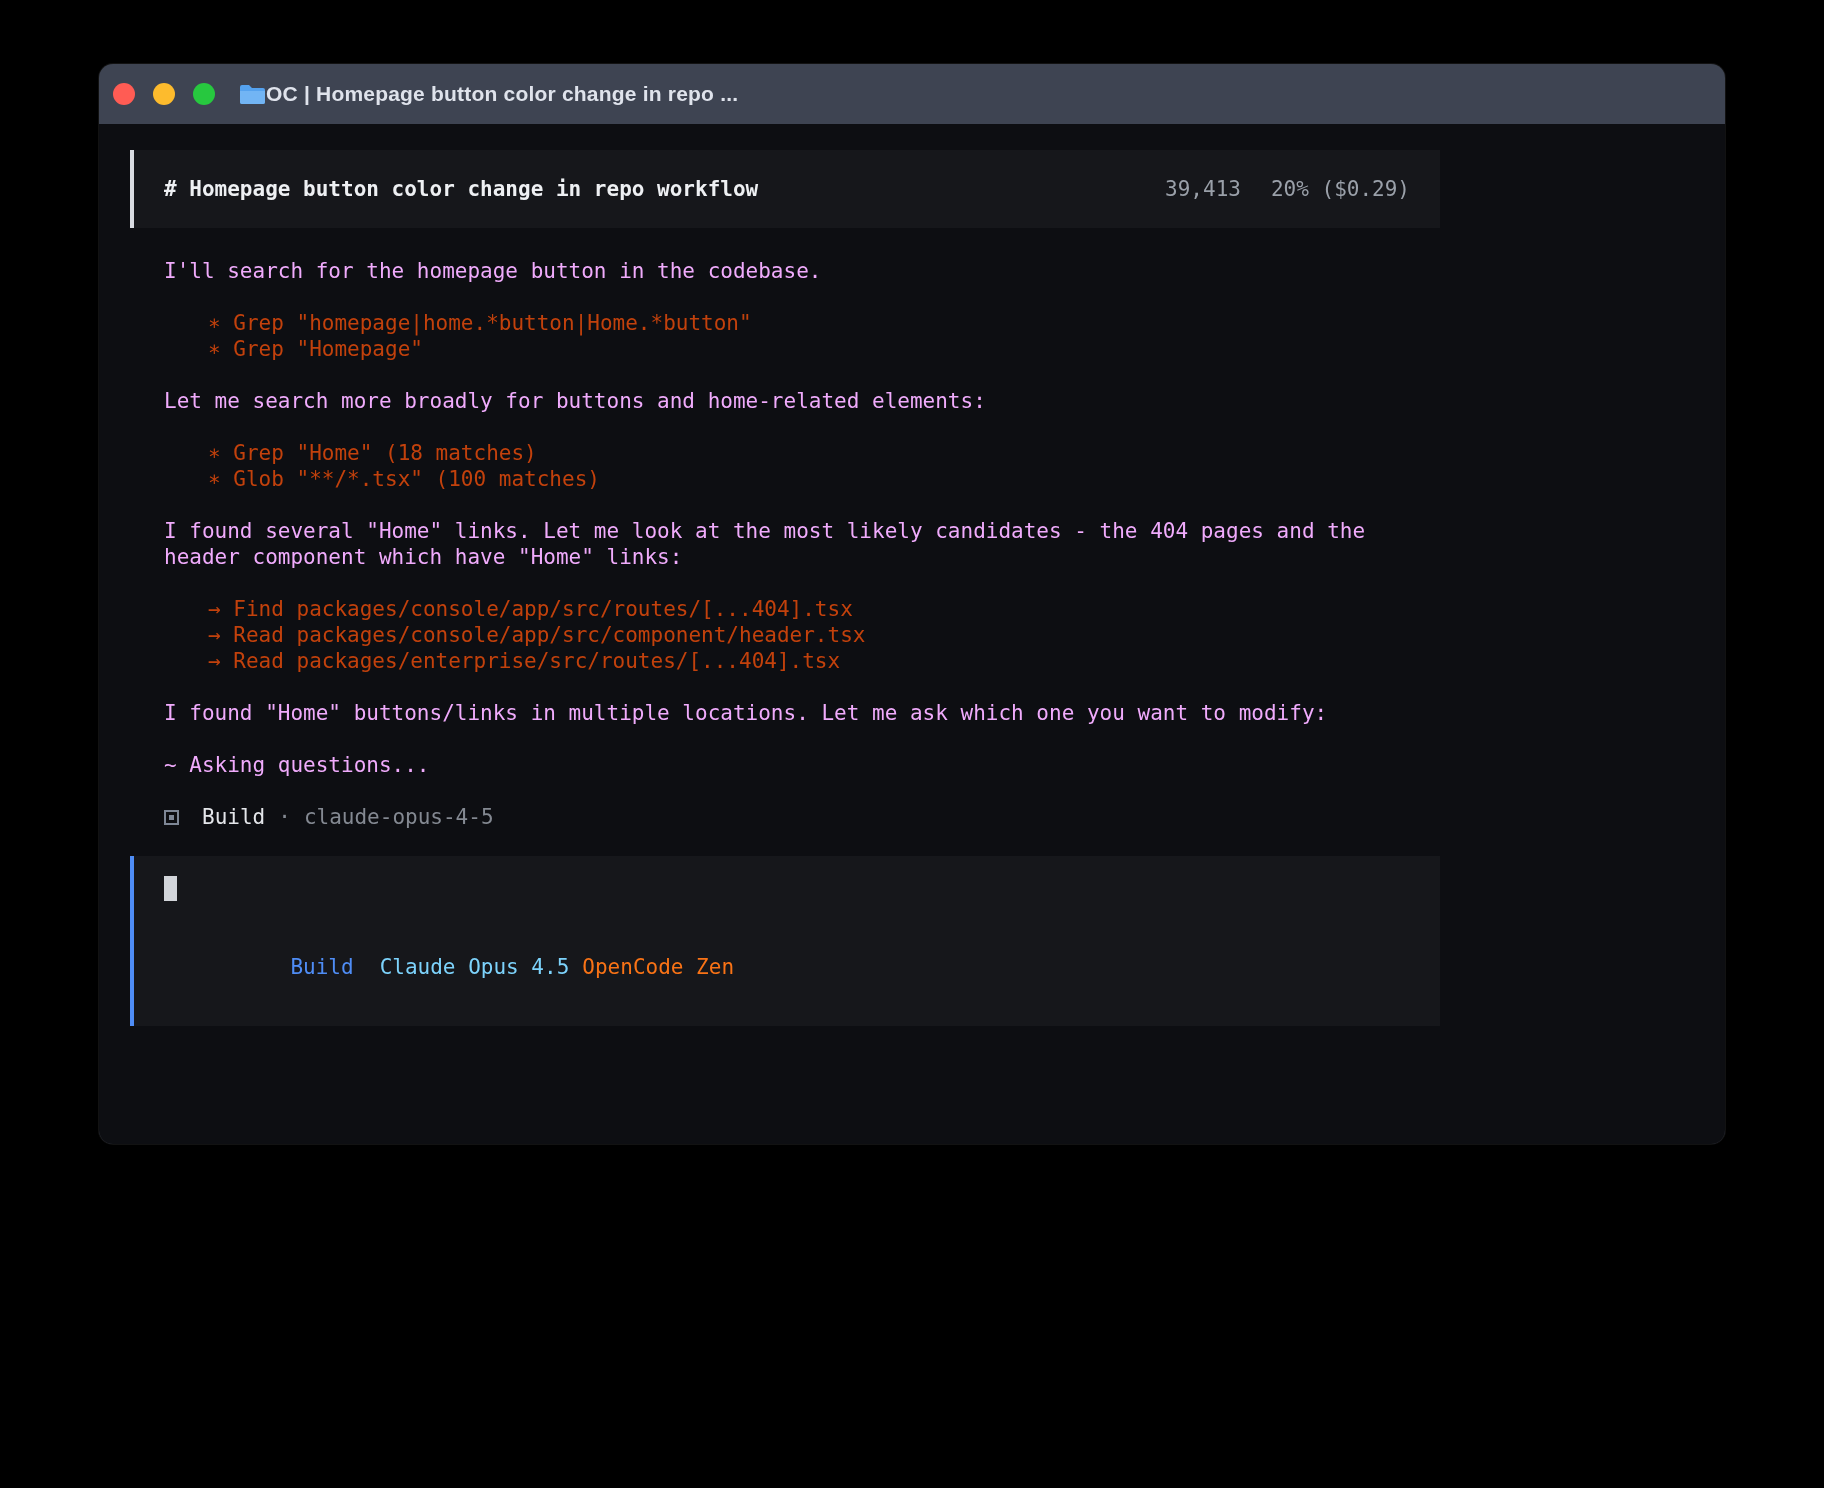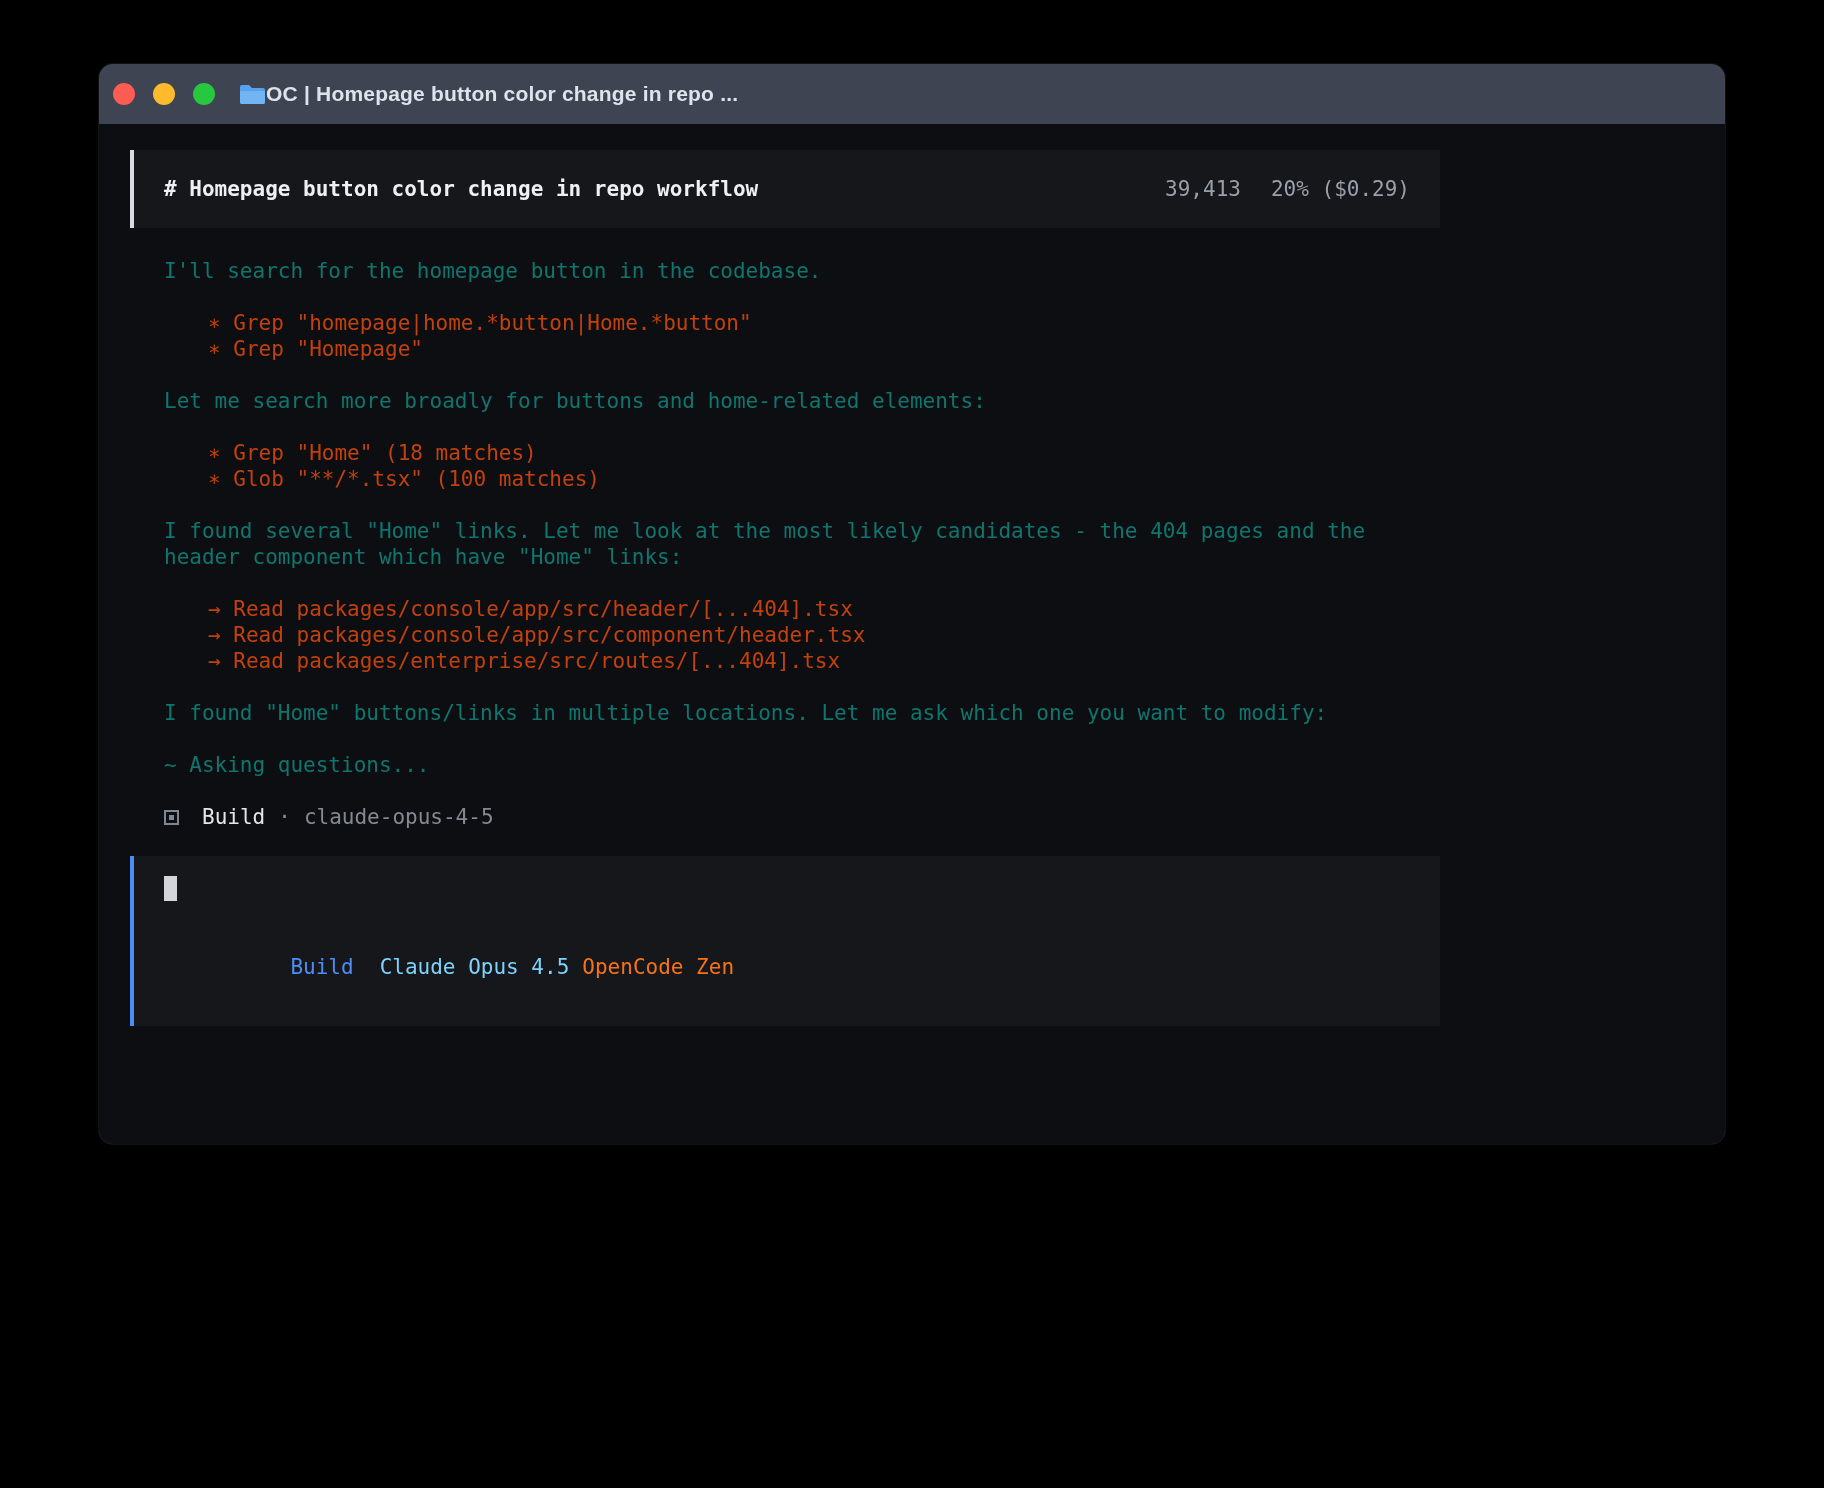--- a/index.html
+++ b/index.html
@@ -40,21 +40,21 @@
   .session-title { font-weight: bold; color: #eef0f3; white-space: pre; }
   .session-stats { display: flex; gap: 30px; color: #9aa0a9; white-space: pre; text-align: center; }
 
   .user-block {
     margin-top: 27px; border-left-color: #4f8df6;
     padding: 24px 30px; color: #dfe2e7; white-space: pre-wrap;
   }
 
   .transcript { padding: 30px 34px 0 34px; }
   .tblock + .tblock { margin-top: 26px; }
-  .tblock.text { color: #0f766e; }
+  .tblock.text { color: #f0abfc; }
   .tblock.tools { color: #c2410c; margin-left: 44px; }
   .tline { white-space: pre-wrap; }
 
   .agent-badge { margin-top: 26px; padding-left: 34px; display: flex; align-items: center; height: 26px; }
   .agent-icon {
     width: 15px; height: 15px; border: 2px solid #7e8796;
     position: relative; display: inline-block; margin-right: 23px; flex: 0 0 auto;
   }
   .agent-icon::after { content: ""; position: absolute; inset: 3px; background: #7e8796; }
   .agent-name { color: #e4e6ea; }
@@ -113,21 +113,21 @@
             <div class="tline">Let me search more broadly for buttons and home-related elements:</div>
           </div>
           <div class="tblock tools">
             <div class="tline">∗ Grep "Home" (18 matches)</div>
             <div class="tline">∗ Glob "**/*.tsx" (100 matches)</div>
           </div>
           <div class="tblock text">
             <div class="tline">I found several "Home" links. Let me look at the most likely candidates - the 404 pages and the header component which have "Home" links:</div>
           </div>
           <div class="tblock tools">
-            <div class="tline">→ Read packages/console/app/src/header/[...404].tsx</div>
+            <div class="tline">→ Find packages/console/app/src/routes/[...404].tsx</div>
             <div class="tline">→ Read packages/console/app/src/component/header.tsx</div>
             <div class="tline">→ Read packages/enterprise/src/routes/[...404].tsx</div>
           </div>
           <div class="tblock text">
             <div class="tline">I found "Home" buttons/links in multiple locations. Let me ask which one you want to modify:</div>
           </div>
           <div class="tblock text">
             <div class="tline">~ Asking questions...</div>
           </div>
         </div>

